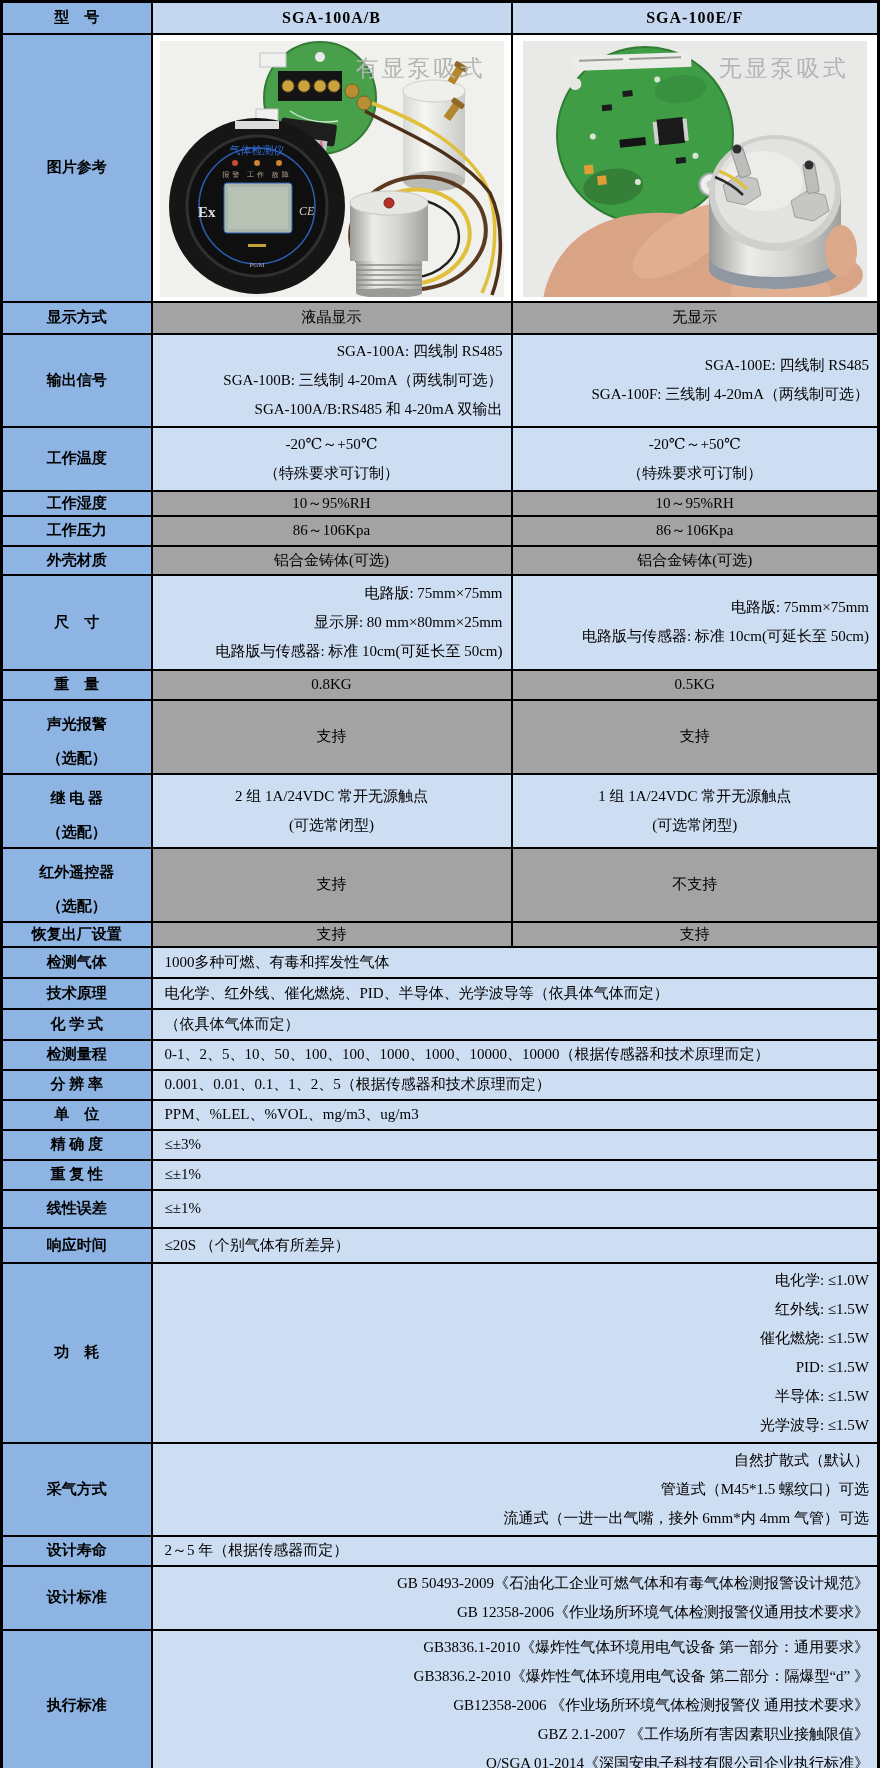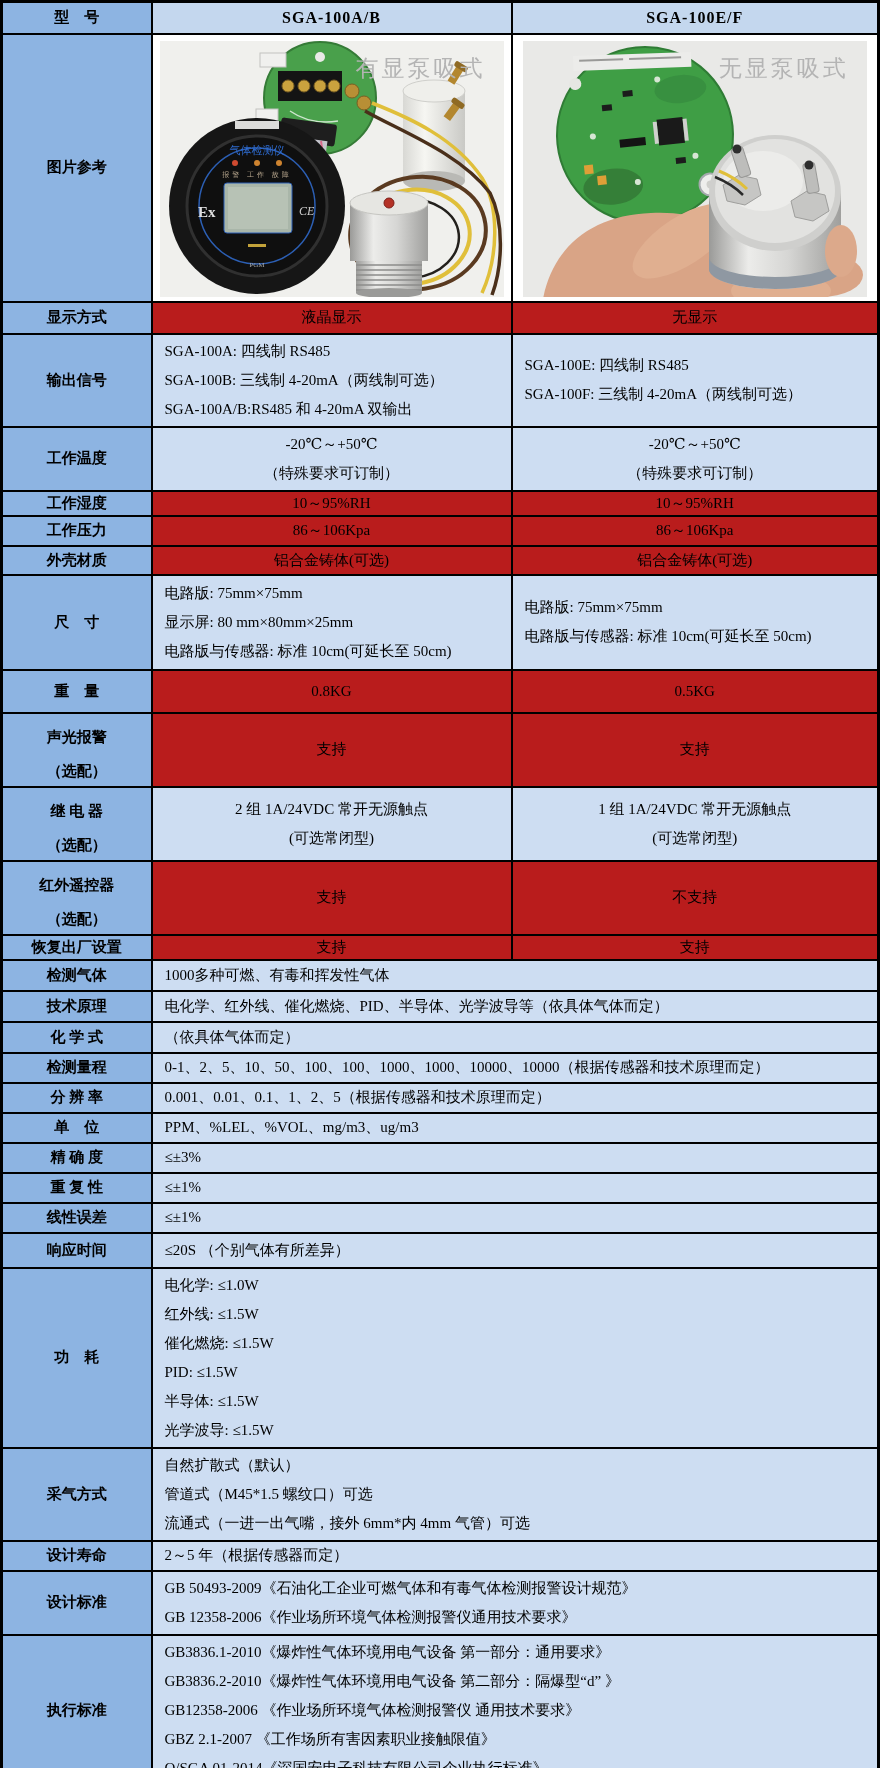--- a/index.html
+++ b/index.html
@@ -4,22 +4,22 @@
 <style>
   *{box-sizing:border-box;}
   html,body{margin:0;padding:0;}
   body{width:881px;height:1768px;background:#ffffff;color:#000;
        font-family:"Liberation Serif","DejaVu Serif",serif;}
   table{border-collapse:collapse;table-layout:fixed;width:877px;border:3px solid #000;}
   td{border:2px solid #000;font-size:15px;padding:2px 8px;vertical-align:middle;overflow:hidden;}
   .lbl{background:#8DB4E2;font-weight:bold;text-align:center;padding:2px 2px;font-size:15px;}
   .lbl div{line-height:26px;margin-top:8px;}
   .hdr{background:#C4D7EE;font-weight:bold;text-align:center;font-size:16px;letter-spacing:1px;}
-  .val{background:#b91c1c;text-align:center;}
-  .vml{background:#CDDDF2;text-align:left;padding-left:12px;}
+  .val{background:#a3a3a3;text-align:center;}
+  .vml{background:#CDDDF2;text-align:right;padding-left:12px;}
   .vml div{line-height:29px;}
   .vcl{background:#CDDDF2;text-align:center;}
   .vcl div{line-height:29px;}
   .vspan{background:#CDDDF2;text-align:left;padding-left:12px;}
   .photocell{background:#ffffff;padding:4px 3px 2px 3px;}
   .photo{position:relative;width:344px;height:256px;margin:0 auto;overflow:hidden;}
   .photoL{background:#F0F0ED;}
   .photoR{background:#E9E9E7;}
   .photo svg{position:absolute;left:0;top:0;}
   .watermark{position:absolute;top:12px;right:18px;font-size:23px;color:#b4b4b4;letter-spacing:3px;}
@@ -249,21 +249,21 @@
       <div>电路版: 75mm×75mm</div>
       <div>显示屏: 80 mm×80mm×25mm</div>
       <div>电路版与传感器: 标准 10cm(可延长至 50cm)</div>
     </td>
     <td class="vml">
       <div>电路版: 75mm×75mm</div>
       <div>电路版与传感器: 标准 10cm(可延长至 50cm)</div>
     </td>
   </tr>
 
-  <tr style="height:43px">
+  <tr style="height:30px">
     <td class="lbl">重　量</td>
     <td class="val">0.8KG</td>
     <td class="val">0.5KG</td>
   </tr>
 
   <tr style="height:55px">
     <td class="lbl">
       <div>声光报警</div>
       <div>（选配）</div>
     </td>
@@ -334,21 +334,21 @@
   <tr style="height:30px">
     <td class="lbl">精 确 度</td>
     <td class="vspan" colspan="2">≤±3%</td>
   </tr>
 
   <tr style="height:30px">
     <td class="lbl">重 复 性</td>
     <td class="vspan" colspan="2">≤±1%</td>
   </tr>
 
-  <tr style="height:30px">
+  <tr style="height:38px">
     <td class="lbl">线性误差</td>
     <td class="vspan" colspan="2">≤±1%</td>
   </tr>
 
   <tr style="height:35px">
     <td class="lbl">响应时间</td>
     <td class="vspan" colspan="2">≤20S （个别气体有所差异）</td>
   </tr>
 
   <tr style="height:180px">

